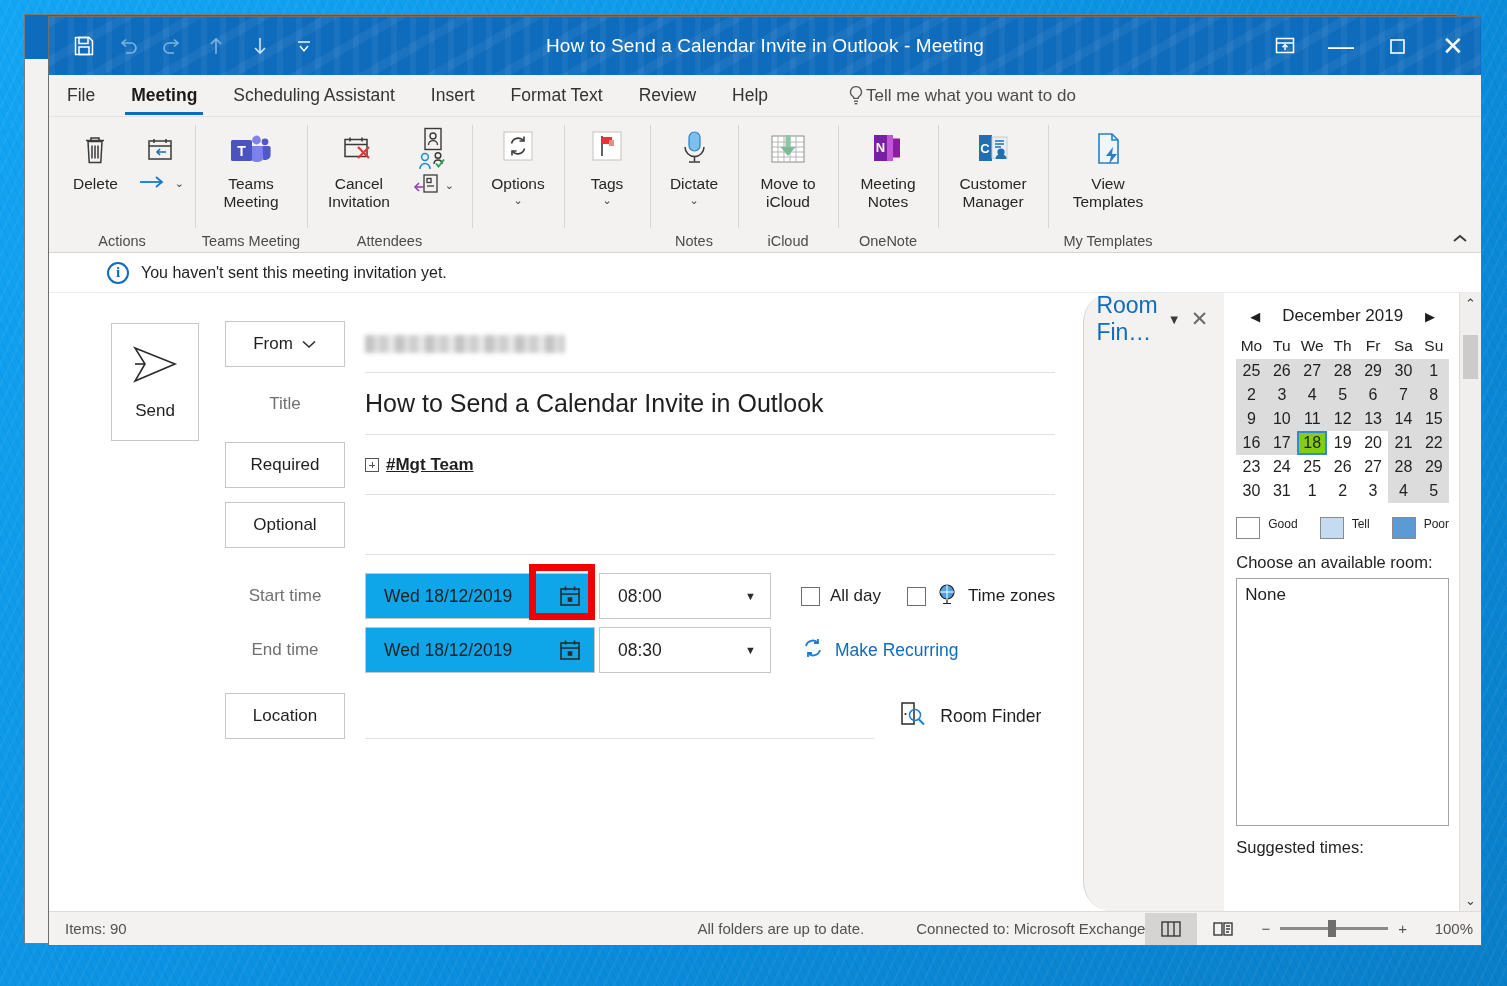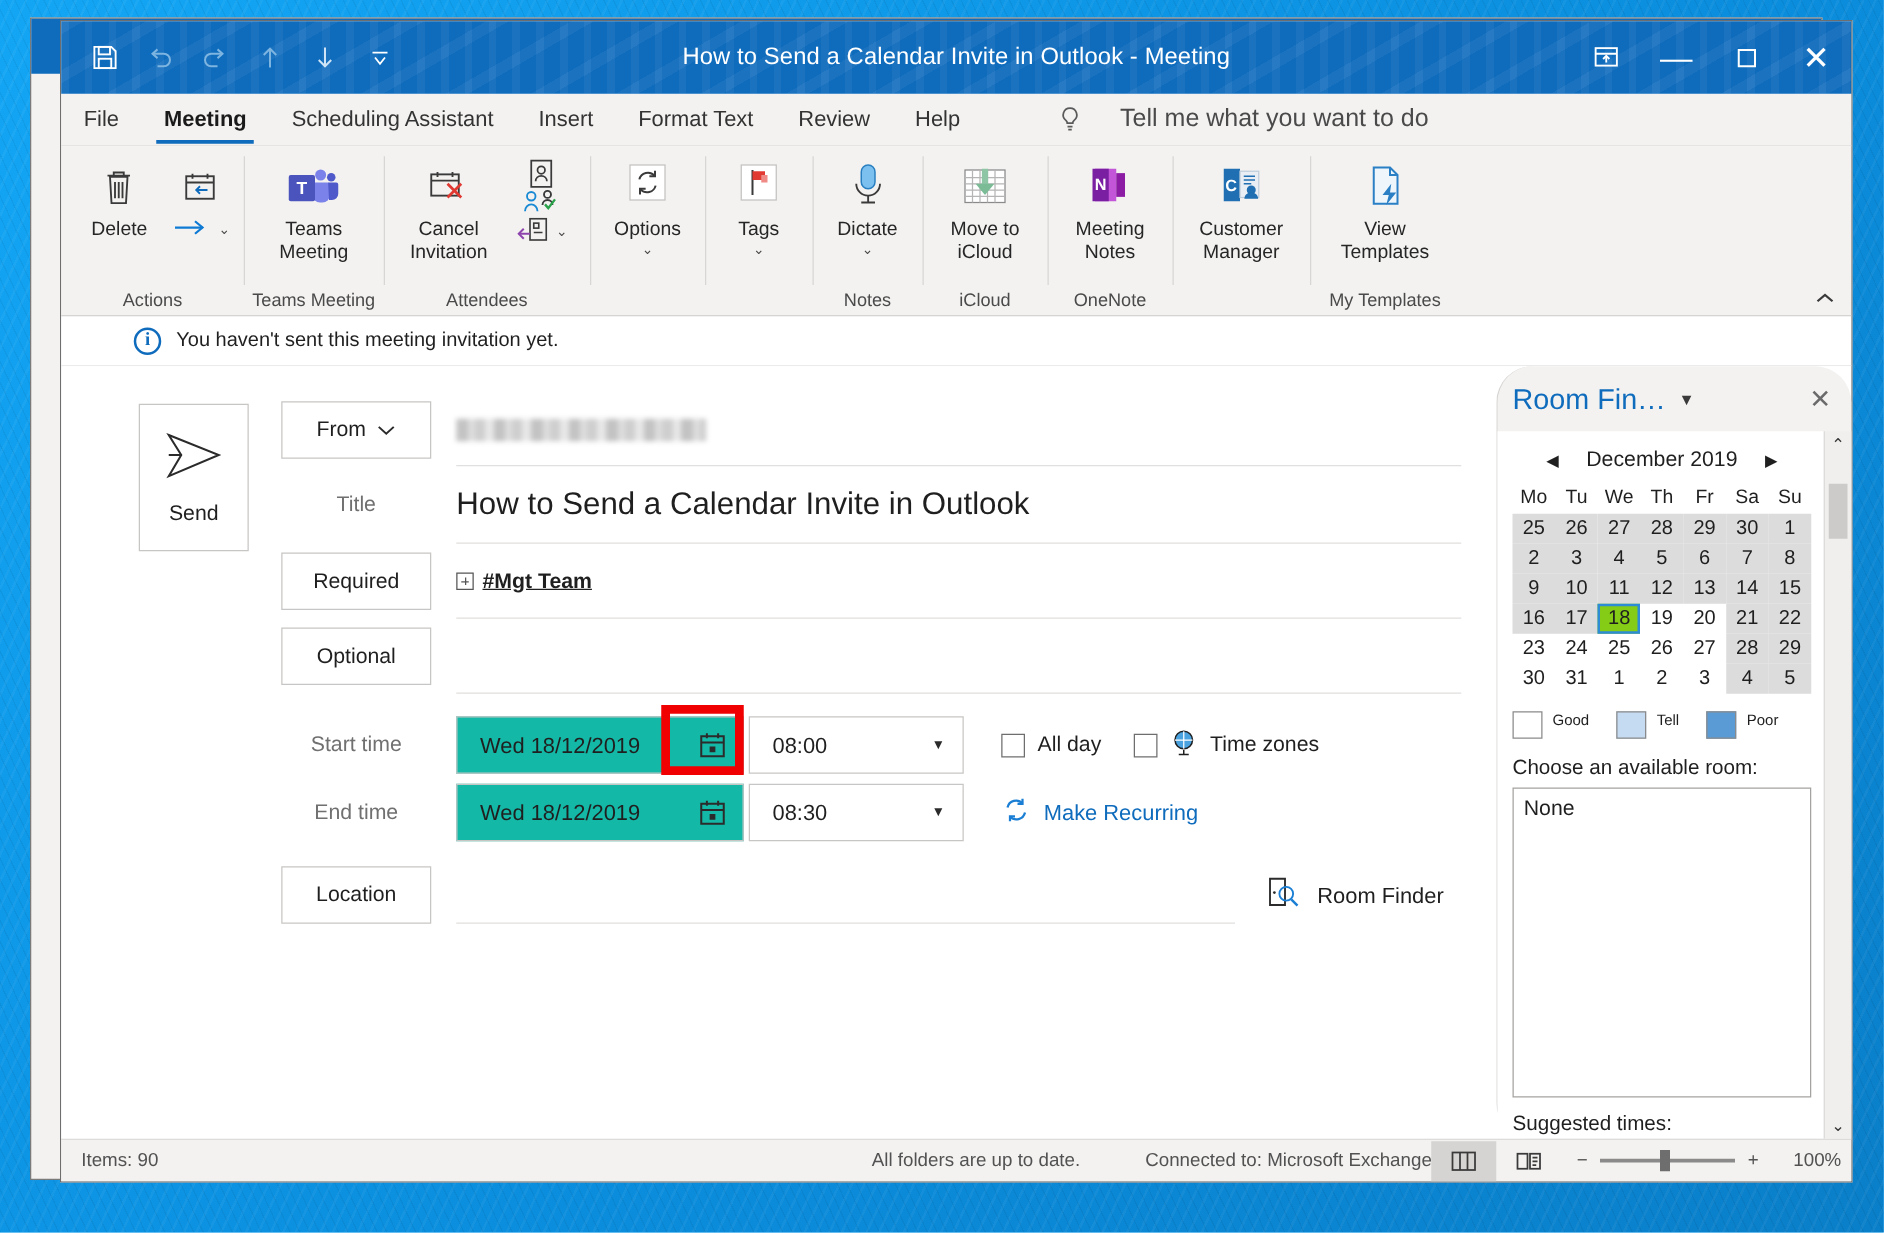--- a/index.html
+++ b/index.html
@@ -65,21 +65,21 @@
     border-bottom:1px solid #e6e4e2;
   }
   .tab{
     padding:0 18px;display:flex;align-items:center;justify-content:center;
     font-size:17.5px;color:#333333;position:relative;white-space:nowrap;
   }
   .tab.active{ font-weight:bold; color:#1a1a1a;}
   .tab.active::after{
     content:""; position:absolute; left:12px; right:12px; bottom:1px; height:3px; background:#0f6cbd;
   }
-  .tellme{ display:flex;align-items:center;gap:30px;padding-left:60px;font-size:20px;color:#4a4a4a;}
+  .tellme{ display:flex;align-items:center;gap:0;padding-left:60px;font-size:17px;color:#4a4a4a;}
   .bulb{ width:20px;height:22px;display:block;}
 
   
   .ribbon{
     flex:0 0 136px; background:#f3f2f1; display:flex; position:relative;
     border-bottom:1px solid #d6d4d2;
   }
   .rgroup{ display:flex; flex-direction:column; position:relative; padding:4px 0 0 0;}
   .rgroup + .rgroup::before{
     content:""; position:absolute; left:0; top:8px; bottom:24px; width:1px; background:#d8d6d4;
@@ -102,21 +102,21 @@
     padding-left:58px; font-size:16px; color:#1f1f1f; background:#fff;
     border-bottom:1px solid #ebebeb;
   }
   .infoicon{ width:22px;height:22px;border:2px solid #0f6cbd;border-radius:50%;
     color:#0f6cbd;font-size:15px;font-weight:bold;display:flex;align-items:center;justify-content:center;
     font-family:"Liberation Serif", serif;}
 
   
   .bodysplit{ flex:1; display:flex; min-height:0; background:#fff;}
   .formarea{ flex:1; position:relative; padding:22px 0 0 0; min-width:0;}
-  .roompanel{ flex:0 0 284px; background:#f3f2f1; border-left:1px solid #d6d4d2; display:flex; flex-direction:column;border-radius:29px;}
+  .roompanel{ flex:0 0 284px; background:#f3f2f1; border-left:1px solid #d6d4d2; display:flex; flex-direction:row;border-radius:29px;}
 
   
   .sendbtn{
     position:absolute; left:62px; top:30px; width:88px; height:118px;
     border:1px solid #c8c6c4; background:#fff;
     display:flex;flex-direction:column;align-items:center;justify-content:center;gap:10px;
     font-size:17px;color:#1f1f1f;
   }
   .fieldcol{ margin-left:176px; margin-right:28px; }
   .frow{ display:flex; align-items:center; }
@@ -143,21 +143,21 @@
   .attendee{ font-size:17px; font-weight:bold; color:#1f1f1f; text-decoration:underline; }
   .expander{ display:inline-block;width:14px;height:14px;border:1px solid #555;
     position:relative;margin-right:7px;vertical-align:middle;}
   .expander::before{content:"";position:absolute;left:3px;right:3px;top:6px;height:1px;background:#555;}
   .expander::after{content:"";position:absolute;top:3px;bottom:3px;left:6px;width:1px;background:#555;}
 
   
   .timeblock{ margin-left:176px; margin-right:28px; padding-top:14px;}
   .trow{ display:flex; align-items:center; height:54px; }
   .datebox{
-    width:230px;height:46px;border:1px solid #c8c6c4;background:#14b8a6;
+    width:230px;height:46px;border:1px solid #c8c6c4;background:#0ea5e9;
     display:flex;align-items:center;justify-content:space-between;padding:0 12px 0 18px;
     font-size:17.5px;color:#1f1f1f; position:relative;
   }
   .timebox{
     width:172px;height:46px;border:1px solid #c8c6c4;background:#fff;margin-left:4px;
     display:flex;align-items:center;justify-content:space-between;padding:0 14px 0 18px;
     font-size:17.5px;color:#1f1f1f;
   }
   .redbox{
     position:absolute; left:163px; top:-10px; width:66px; height:56px;

